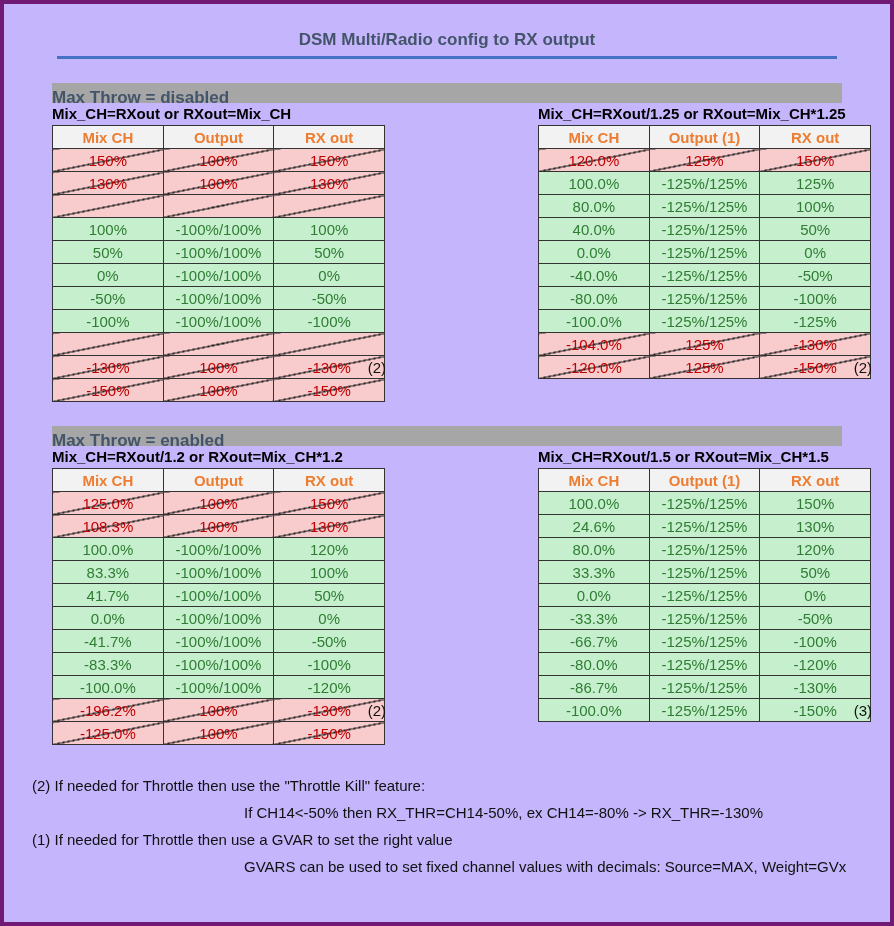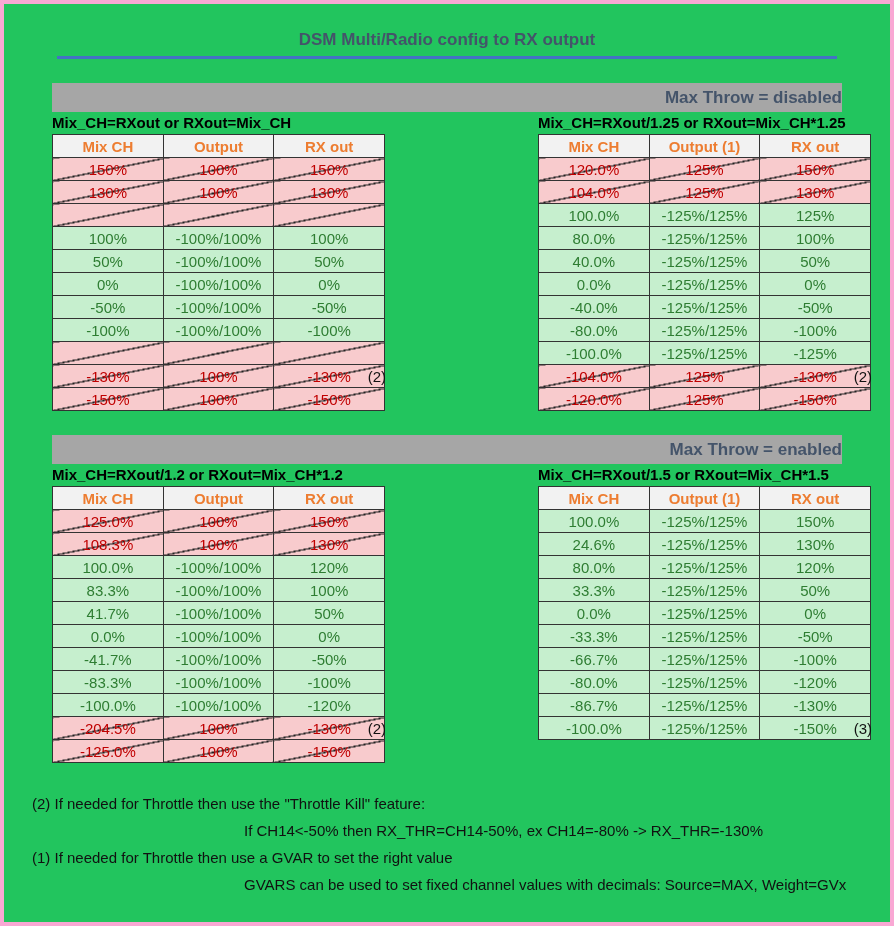--- a/index.html
+++ b/index.html
@@ -1,48 +1,48 @@
 <!DOCTYPE html>
 <html style="--title-text: #44546A; --rule: #4472C4; --band-bg: #A6A6A6; --band-text: #44546A; --header-bg: #F2F2F2; --header-text: #ED7D31; --valid-bg: #C6EFCE; --valid-text: #2E7D32; --invalid-bg: #F8CBCD; --invalid-text: #C00000; --grid-border: #333333;"><head>
 <meta charset="utf-8">
 <style>
   html, body { margin: 0; padding: 0; background: #888; }
   .page {
     position: relative;
     width: 894px; height: 926px;
     box-sizing: border-box;
-    background: #22c55e;
-    border: 4px solid #f9a8d4;
+    background: #c4b5fd;
+    border: 4px solid #701a75;
     overflow: hidden;
     font-family: "Liberation Sans", sans-serif;
     color: #111;
   }
   .title {
     margin-top: 26px;
     text-align: center;
     font-size: 17px;
     font-weight: bold;
     color: var(--title-text, #44546A);
   }
   .title-rule {
     width: 780px;
     height: 3px;
     margin: 6px auto 0 auto;
     background: var(--rule, #4472C4);
   }
   .content { width: 790px; margin: 0 auto; }
   .band {
     margin-top: 24px;
-    height: 29px;
+    height: 20px;
     line-height: 29px;
     background: var(--band-bg, #A6A6A6);
     color: var(--band-text, #44546A);
     font-size: 17px;
     font-weight: bold;
-    text-align: right;
+    text-align: left;
   }
   .tables-row {
     display: flex;
     justify-content: space-between;
     margin-top: 2px;
   }
   .table-block { width: 304px; position: relative; }
   .caption {
     font-size: 15px;
     font-weight: bold;
@@ -190,25 +190,20 @@
                 <th>Output (1)</th>
                 <th>RX out</th>
               </tr>
             </thead>
             <tbody>
               <tr class="invalid">
                 <td>120.0%</td>
                 <td>125%</td>
                 <td>150%</td>
               </tr>
-              <tr class="invalid">
-                <td>104.0%</td>
-                <td>125%</td>
-                <td>130%</td>
-              </tr>
               <tr class="valid">
                 <td>100.0%</td>
                 <td>-125%/125%</td>
                 <td>125%</td>
               </tr>
               <tr class="valid">
                 <td>80.0%</td>
                 <td>-125%/125%</td>
                 <td>100%</td>
               </tr>
@@ -305,21 +300,21 @@
                 <td>-83.3%</td>
                 <td>-100%/100%</td>
                 <td>-100%</td>
               </tr>
               <tr class="valid">
                 <td>-100.0%</td>
                 <td>-100%/100%</td>
                 <td>-120%</td>
               </tr>
               <tr class="invalid">
-                <td>-204.5%</td>
+                <td>-196.2%</td>
                 <td>100%</td>
                 <td>-130%</td>
               </tr>
               <tr class="invalid">
                 <td>-125.0%</td>
                 <td>100%</td>
                 <td>-150%</td>
               </tr>
             </tbody>
           </table>

